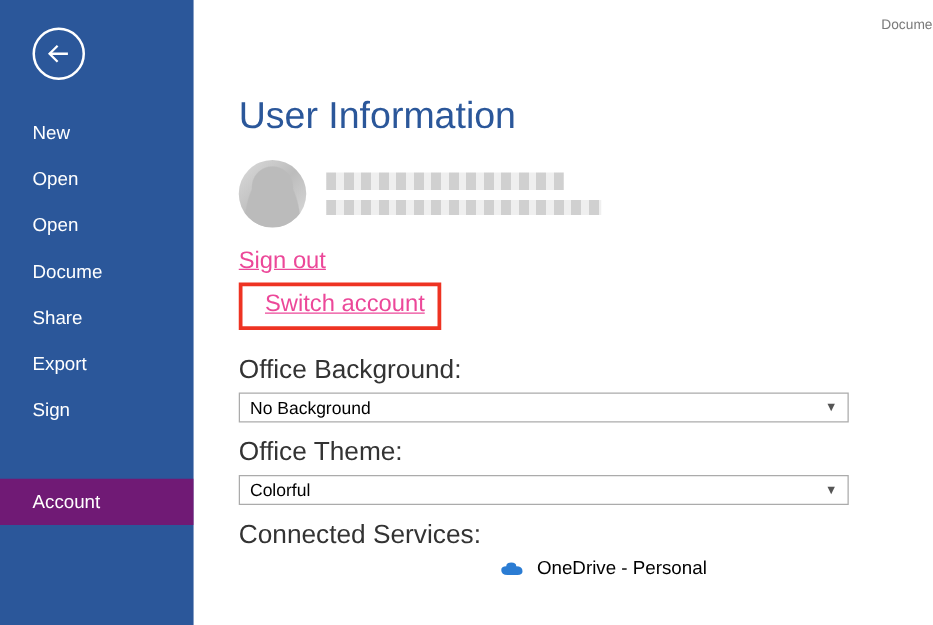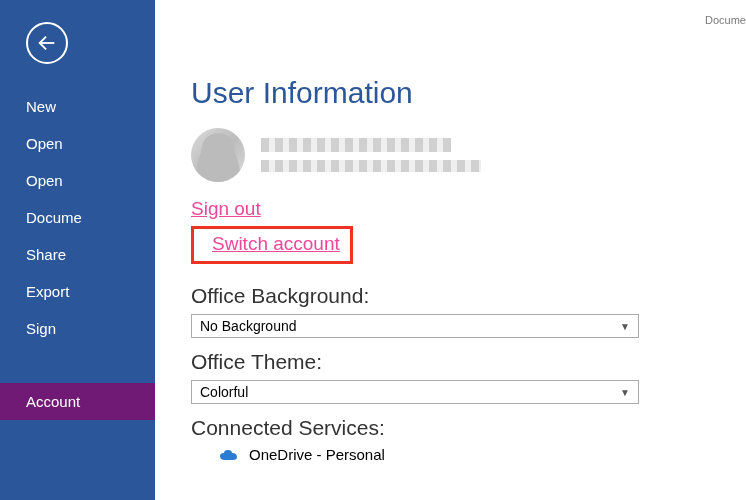--- a/index.html
+++ b/index.html
@@ -109,21 +109,21 @@
       margin-bottom: 12px;
     }
     h2.subhead {
       font-size: 21px;
       font-weight: 400;
       color: #333;
       margin-top: 8px;
       margin-bottom: 6px;
     }
     .dropdown {
-      width: 448px;
+      width: 488px;
       border: 1px solid #ababab;
       padding: 3px 8px;
       font-size: 14px;
       display: flex;
       justify-content: space-between;
       align-items: center;
       background: #fff;
       cursor: pointer;
       margin-bottom: 12px;
     }
@@ -131,20 +131,21 @@
       font-size: 10px;
       color: #555;
     }
     .service-row {
       display: flex;
       align-items: center;
       gap: 10px;
       padding-left: 28px;
       font-size: 15px;
       margin-top: 4px;
+      justify-content: center;
     }
     .cloud-icon{
       width:20px;height:14px;position:relative;
     }
     .cloud-icon svg{display:block}
   </style>
 </head>
 <body>
 
 <div class="sidebar">

